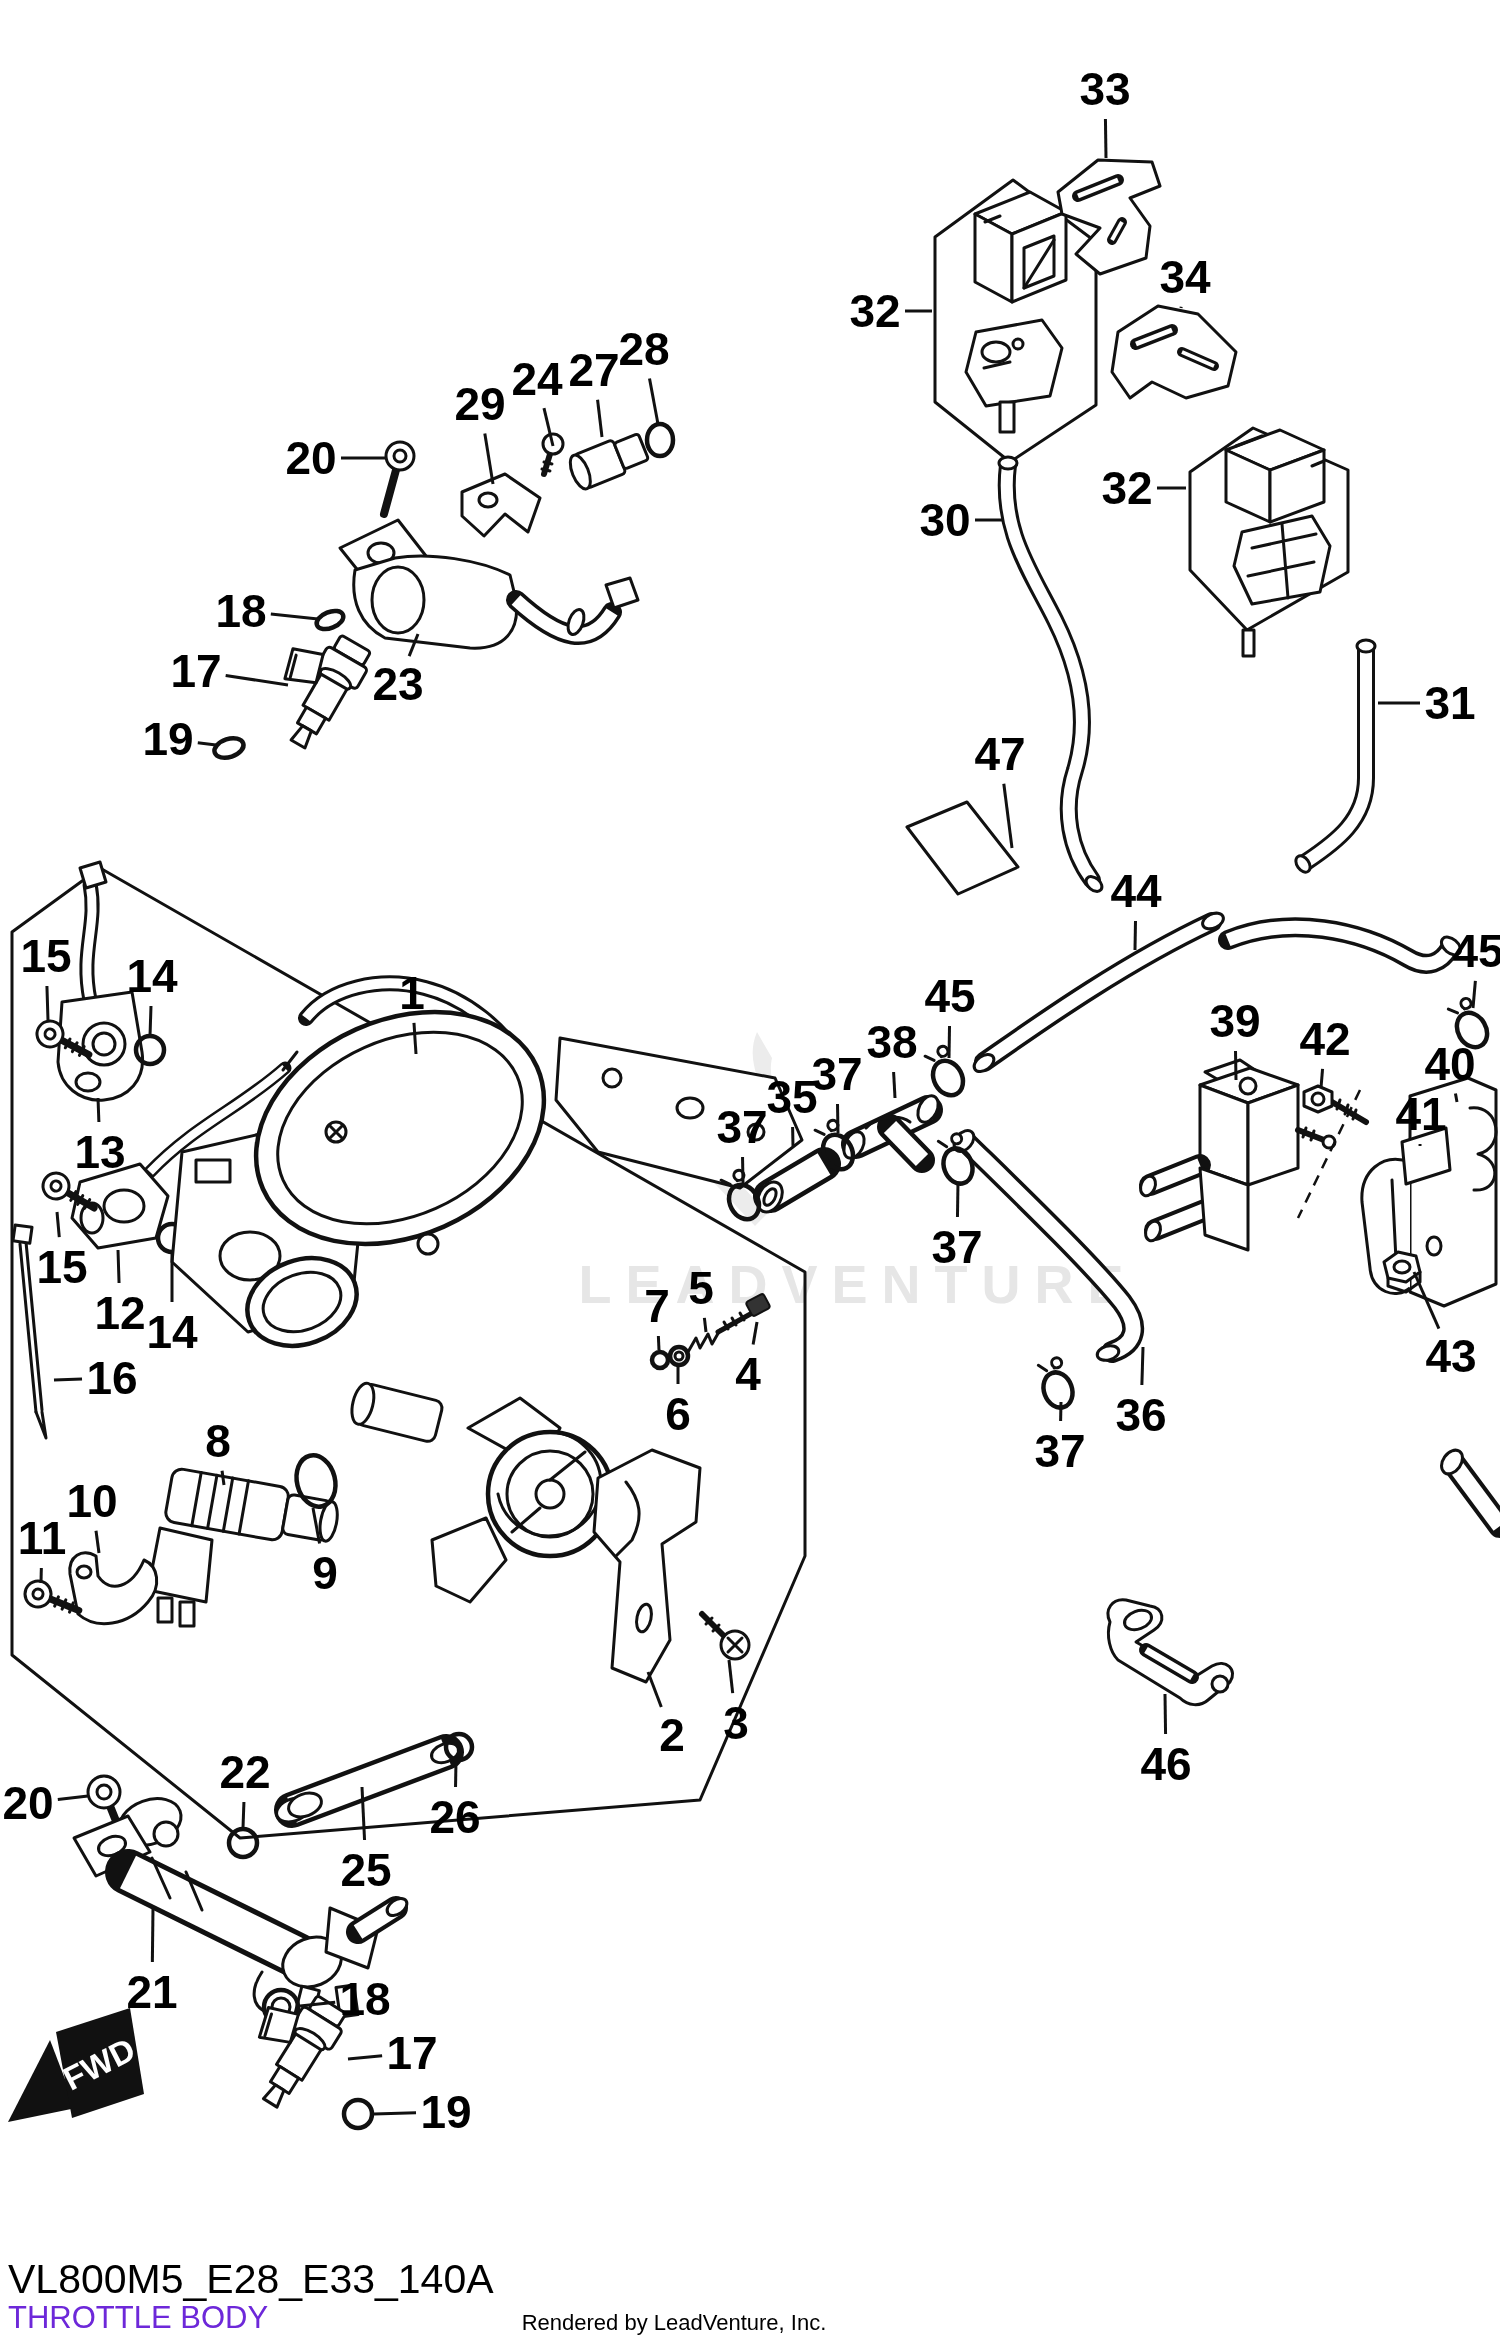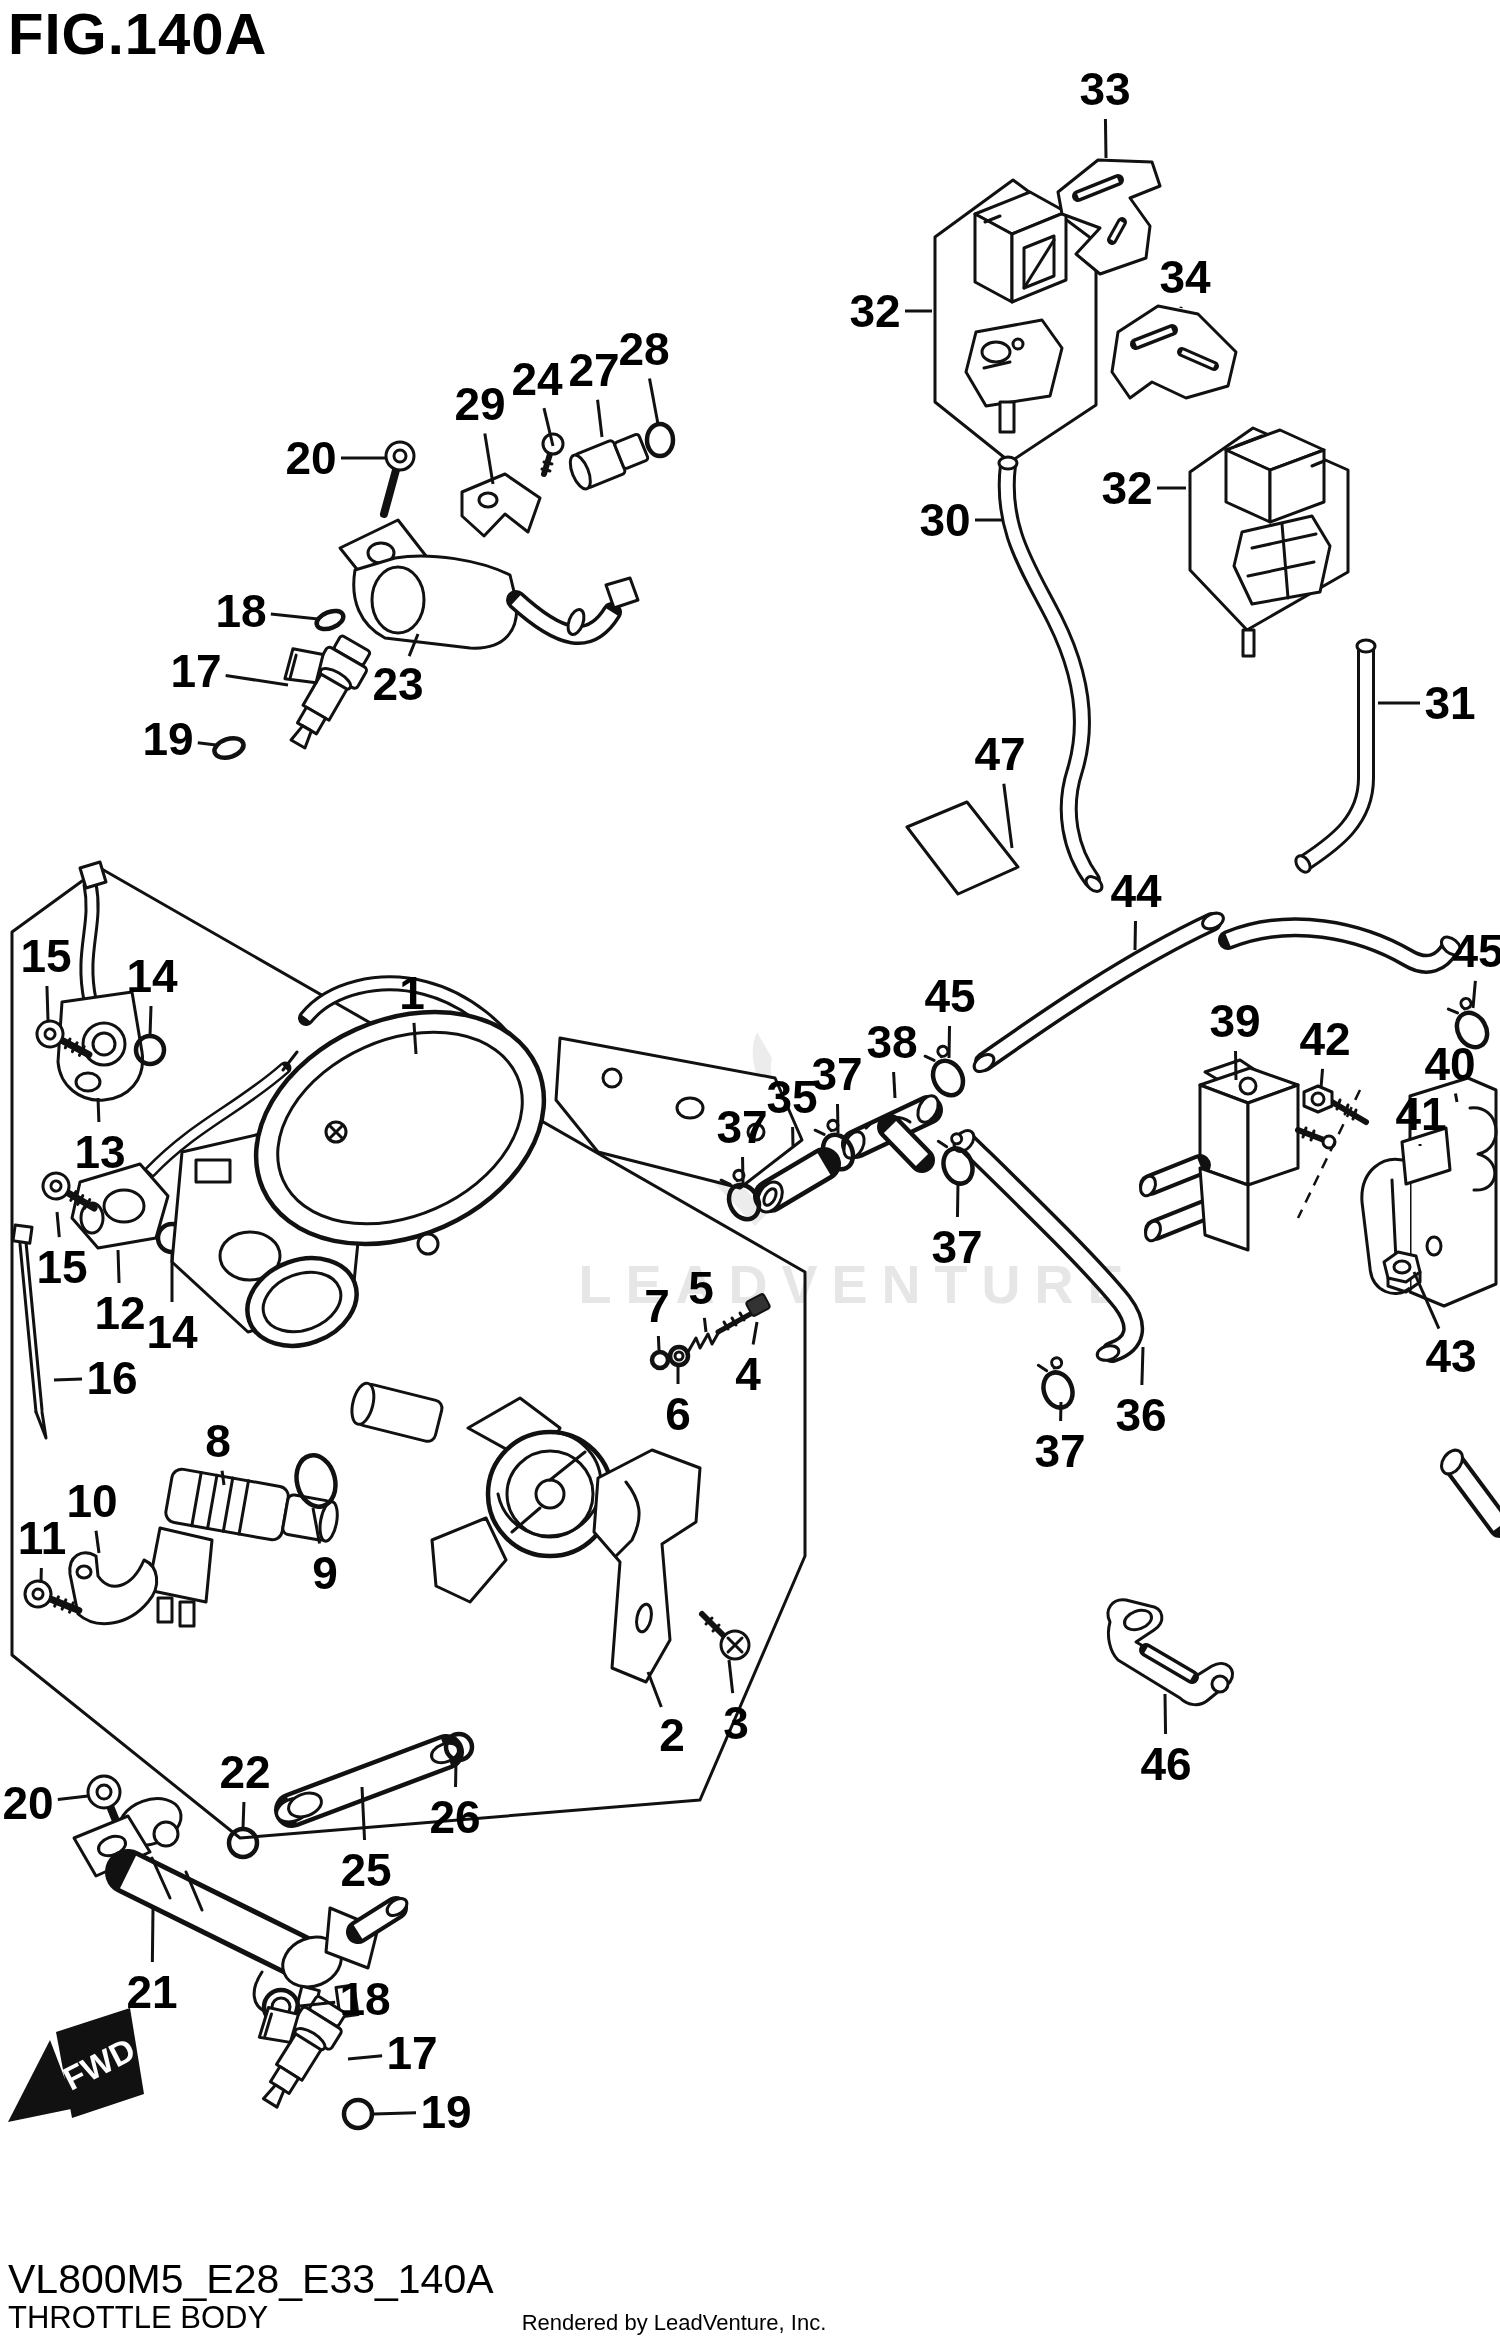--- a/index.html
+++ b/index.html
@@ -1,40 +1,39 @@
 <!DOCTYPE html>
 <html><head>
 <meta charset="utf-8">
 <style>
   html,body{margin:0;padding:0;background:#fff}
   body{width:1500px;height:2345px;overflow:hidden}
   .page{position:relative;width:1500px;height:2345px;font-family:"Liberation Sans",sans-serif;background:#fff}
   #diagram{position:absolute;left:0;top:0}
   .fig-title{position:absolute;left:8px;top:0px;font-size:58px;font-weight:800;letter-spacing:1px;color:#000;z-index:5}
   .foot-code{position:absolute;left:8px;top:2256px;font-size:41px;color:#000;z-index:5}
-  .foot-name{position:absolute;left:8px;top:2300px;font-size:31px;color:#000000;z-index:5}
+  .foot-name{position:absolute;left:8px;top:2300px;font-size:31px;color:#6d28d9;z-index:5}
   .foot-credit{position:absolute;left:0;top:2310px;width:1348px;text-align:center;font-size:22px;color:#000;z-index:5}
   .ln{fill:none;stroke:#111;stroke-width:3;stroke-linecap:round;stroke-linejoin:round}
   .lnw{fill:#fff;stroke:#111;stroke-width:3;stroke-linejoin:round}
   .lnb{fill:#fff;stroke:#111;stroke-width:4.5;stroke-linejoin:round}
   .ln2{fill:none;stroke:#111;stroke-width:4.5}
   .t1{fill:none;stroke:#111;stroke-linecap:round}
   .t2{fill:none;stroke:#fff;stroke-linecap:butt}
   .dash{fill:none;stroke:#111;stroke-width:2.5;stroke-dasharray:11 8}
   .leader{stroke:#111;stroke-width:3}
   .callout{font-family:"Liberation Sans",sans-serif;font-size:46px;font-weight:bold;fill:#000;text-anchor:middle;dominant-baseline:central}
   .wm{font-family:"Liberation Sans",sans-serif;font-size:54px;font-weight:bold;fill:#e6e6e6;letter-spacing:14px;text-anchor:middle}
   .fwdtxt{fill:#fff;font-size:33px;font-weight:bold;text-anchor:middle;dominant-baseline:central}
 </style>
 </head>
 <body>
 
 <div class="page">
 
-  <div class="fig-title">FIG.140A</div>
 
   <svg id="diagram" width="1500" height="2345" viewBox="0 0 1500 2345">
     <defs>
       <g id="injector">
         <rect x="-17" y="-56" width="34" height="16" rx="3" class="lnw"></rect>
         <rect x="-23" y="-40" width="46" height="24" rx="4" class="lnw"></rect>
         <ellipse cx="0" cy="-15" rx="17" ry="7" class="lnw"></ellipse>
         <rect x="-15" y="-12" width="30" height="36" class="lnw"></rect>
         <rect x="-11" y="24" width="22" height="18" class="lnw"></rect>
         <path d="M-5,42 L5,42 L8,60 L-8,60 Z" class="lnw"></path>

